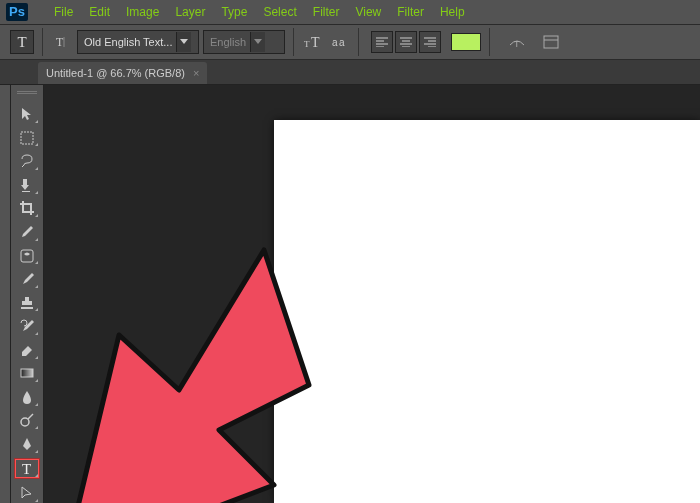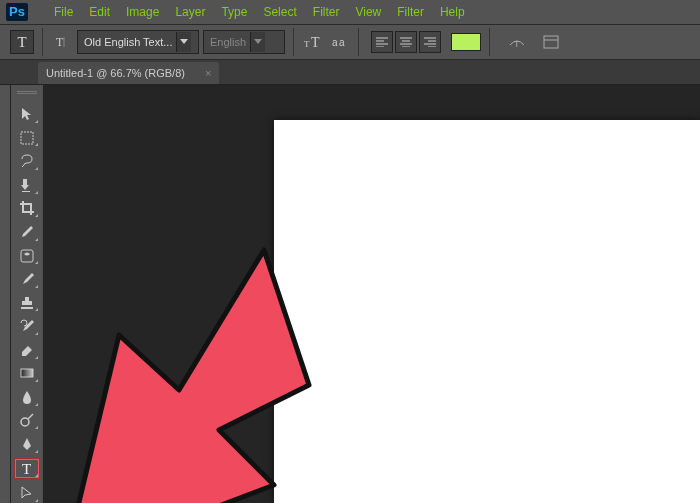--- a/index.html
+++ b/index.html
@@ -171,21 +171,21 @@
   .doctab {
     height: 22px;
     background: #4b4b4b;
     color: #ccc;
     font-size: 11px;
     display: flex;
     align-items: center;
     padding: 0 8px;
     border-top-left-radius: 3px;
     border-top-right-radius: 3px;
-    gap: 20px;
+    gap: 8px;
   }
   .doctab .close-x {
     color: #888;
     font-size: 11px;
   }
   
   .main {
     flex: 1;
     display: flex;
     background: #252525;

